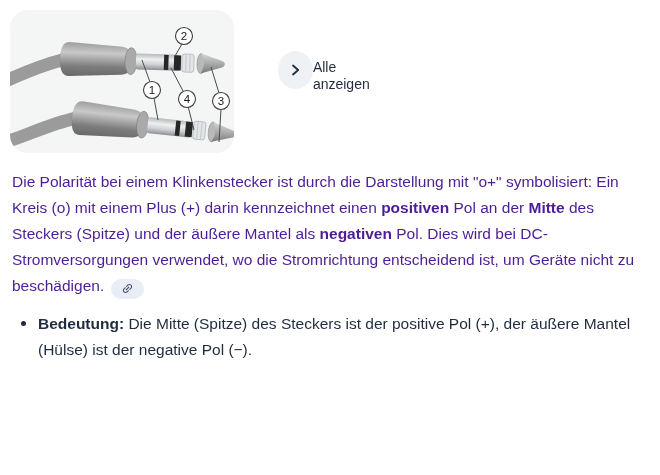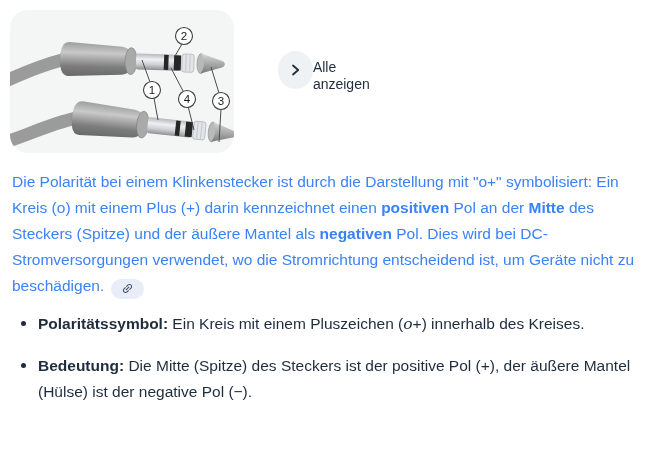--- a/index.html
+++ b/index.html
@@ -18,21 +18,21 @@
   .show-all-col{
     width:112px;margin-left:44px;display:flex;flex-direction:row;
     align-items:center;padding-top:36px;
   }
   .circle-btn{
     width:38px;height:38px;border-radius:50%;background:#eff2f4;border:none;
     display:flex;align-items:center;justify-content:center;cursor:pointer;padding:0;
   }
   .show-all-label{margin-top:13px;font-size:14px;line-height:17px;color:#1f2c3e;cursor:pointer;}
   .answer-text{
-    width:642px;margin:16px 0 0 2px;font-size:15.5px;line-height:26px;color:#3b82f6;
+    width:642px;margin:16px 0 0 2px;font-size:15.5px;line-height:26px;color:#4c1d95;
   }
   .answer-text b,.li-text b{font-weight:700;}
   .mathit{font-family:"DejaVu Serif",serif;font-style:italic;}
   .chip{
     display:inline-flex;align-items:center;justify-content:center;
     height:20px;min-width:14px;padding:0 10px;border:none;border-radius:11px;
     background:#e8edf7;margin-left:7px;vertical-align:-4px;cursor:pointer;
   }
   .chip svg{display:block;}
   ul.points{list-style:none;margin:12px 0 0 0;padding:0;width:642px;}
@@ -138,24 +138,20 @@
 
   <p class="answer-text"><span>Die Polarität bei einem Klinkenstecker ist durch die Darstellung mit "o+" symbolisiert: Ein Kreis (o) mit einem Plus (+) darin kennzeichnet einen </span><b>positiven</b><span> Pol an der </span><b>Mitte</b><span> des Steckers (Spitze) und der äußere Mantel als </span><b>negativen</b><span> Pol. Dies wird bei DC-Stromversorgungen verwendet, wo die Stromrichtung entscheidend ist, um Geräte nicht zu beschädigen.</span><button class="chip">
         <span style="display:flex;">
           <svg width="13" height="13" viewBox="0 0 24 24" style="transform:rotate(-45deg);">
             <path fill="#3f4f63" d="M3.9 12c0-1.71 1.39-3.1 3.1-3.1h4V7H7c-2.76 0-5 2.24-5 5s2.24 5 5 5h4v-1.9H7c-1.71 0-3.1-1.39-3.1-3.1zM8 13h8v-2H8v2zm9-6h-4v1.9h4c1.71 0 3.1 1.39 3.1 3.1s-1.39 3.1-3.1 3.1h-4V17h4c2.76 0 5-2.24 5-5s-2.24-5-5-5z"></path>
           </svg>
         </span>
       </button></p>
 
   <ul class="points">
-    <li>
-        <span class="dot"></span>
-        <p class="li-text"><b>Polaritätssymbol:</b><span> Ein Kreis mit einem Pluszeichen (</span><span class="mathit">o</span><span>+) innerhalb des Kreises.</span></p>
-      </li>
 
     <li>
         <span class="dot"></span>
         <p class="li-text"><b>Bedeutung:</b><span> Die Mitte (Spitze) des Steckers ist der positive Pol (+), der äußere Mantel (Hülse) ist der negative Pol (−).</span></p>
       </li>
 
   </ul>
 
 </div>
 

